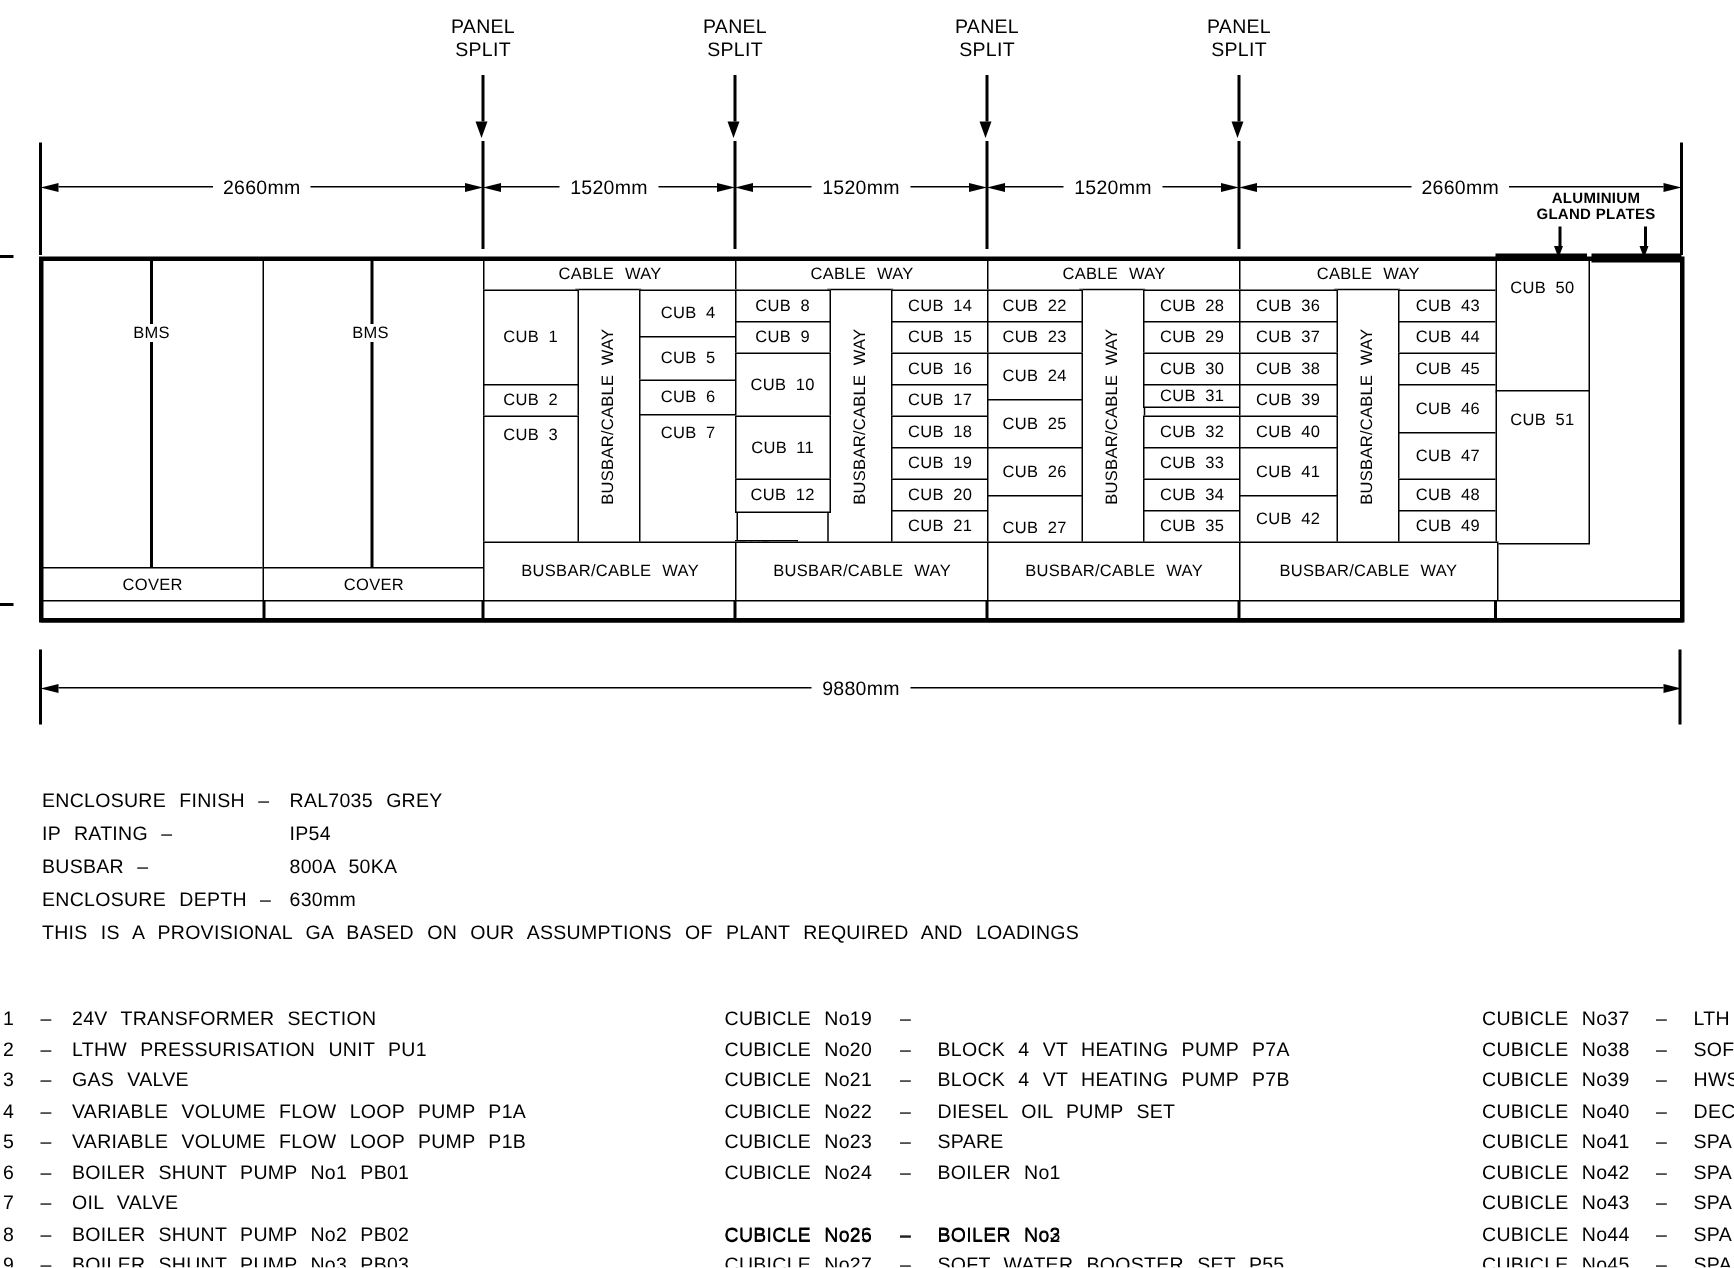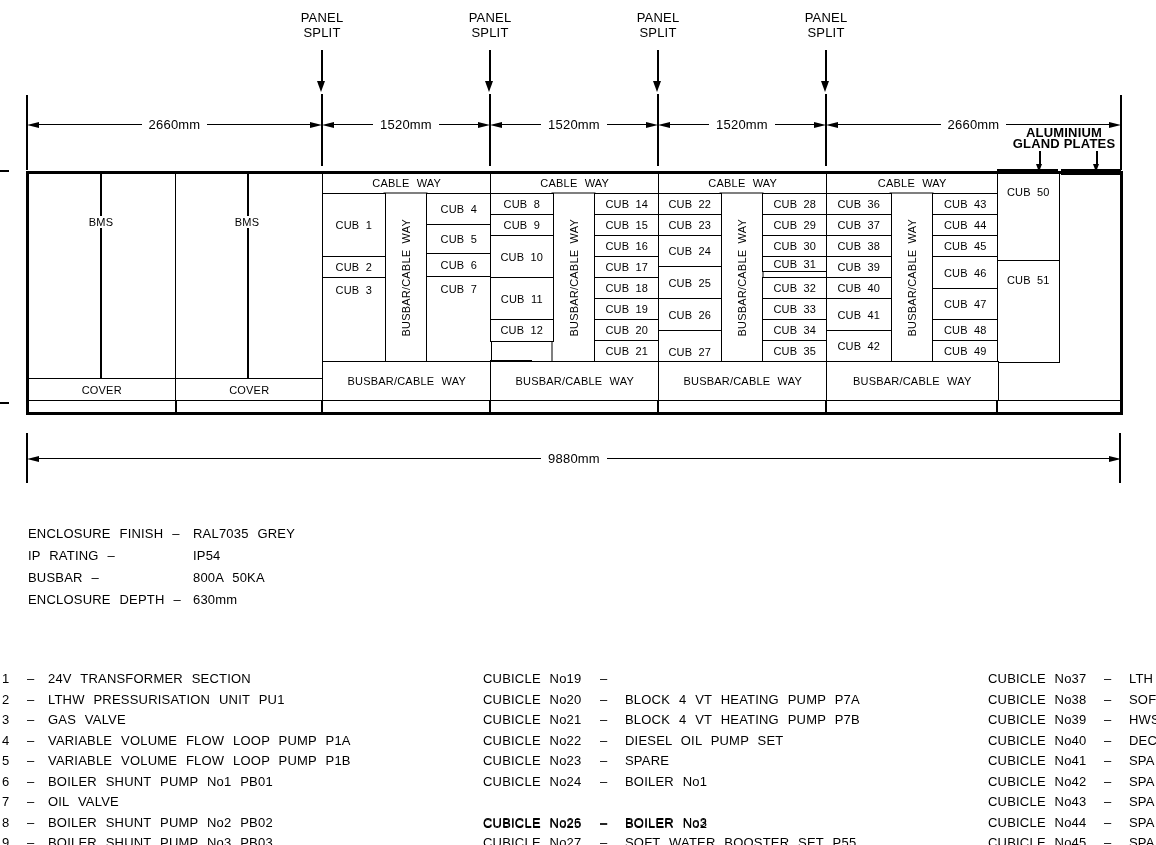--- a/index.html
+++ b/index.html
@@ -100,21 +100,21 @@
       <div class="ah-r"></div>
   </div>
   <div class="dimseg" style="left:826px;top:116px;width:295px">
     <div class="ah-l"></div>
       <div class="ln"></div>
     <div class="tx">2660mm</div>
     <div class="ln"></div>
       <div class="ah-r"></div>
   </div>
 
-  <div class="t" style="left:1008px;top:127px;width:112px;text-align:center;font-size:13px;font-weight:700;line-height:11px">
+  <div class="t" style="left:1008px;top:127px;width:112px;text-align:center;font-size:10px;font-weight:700;line-height:11px">
     <div>ALUMINIUM</div>
       <div>GLAND PLATES</div>
   </div>
   <div class="vline" style="left:1039px;top:151px;height:13px;width:1.5px"></div>
   <div class="ar-d-sm" style="left:1036px;top:164px"></div>
   <div class="vline" style="left:1096px;top:151px;height:13px;width:1.5px"></div>
   <div class="ar-d-sm" style="left:1093px;top:164px"></div>
   <div class="glbar" style="left:997px;top:169px;width:61px"></div>
   <div class="glbar" style="left:1061px;top:169px;width:60px"></div>
 
@@ -218,20 +218,21 @@
       <div class="ln"></div>
     <div class="tx">9880mm</div>
     <div class="ln"></div>
       <div class="ah-r"></div>
   </div>
 
   <div class="note" style="top:526px"><span>ENCLOSURE FINISH –</span><span class="val">RAL7035 GREY</span></div>
   <div class="note" style="top:548px"><span>IP RATING –</span><span class="val">IP54</span></div>
   <div class="note" style="top:570px"><span>BUSBAR –</span><span class="val">800A 50KA</span></div>
   <div class="note" style="top:592px"><span>ENCLOSURE DEPTH –</span><span class="val">630mm</span></div>
+  <div class="note" style="top:614px"><span>THIS IS A PROVISIONAL GA BASED ON OUR ASSUMPTIONS OF PLANT REQUIRED AND LOADINGS</span></div>
 
   <div class="lrow" style="left:0;top:671px;width:460px">
       <span style="left:2px">1</span>
       <span style="left:27px">–</span>
       <span style="left:48px">24V TRANSFORMER SECTION</span>
     </div>
   <div class="lrow" style="left:0;top:691.5px;width:460px">
       <span style="left:2px">2</span>
       <span style="left:27px">–</span>
       <span style="left:48px">LTHW PRESSURISATION UNIT PU1</span>

